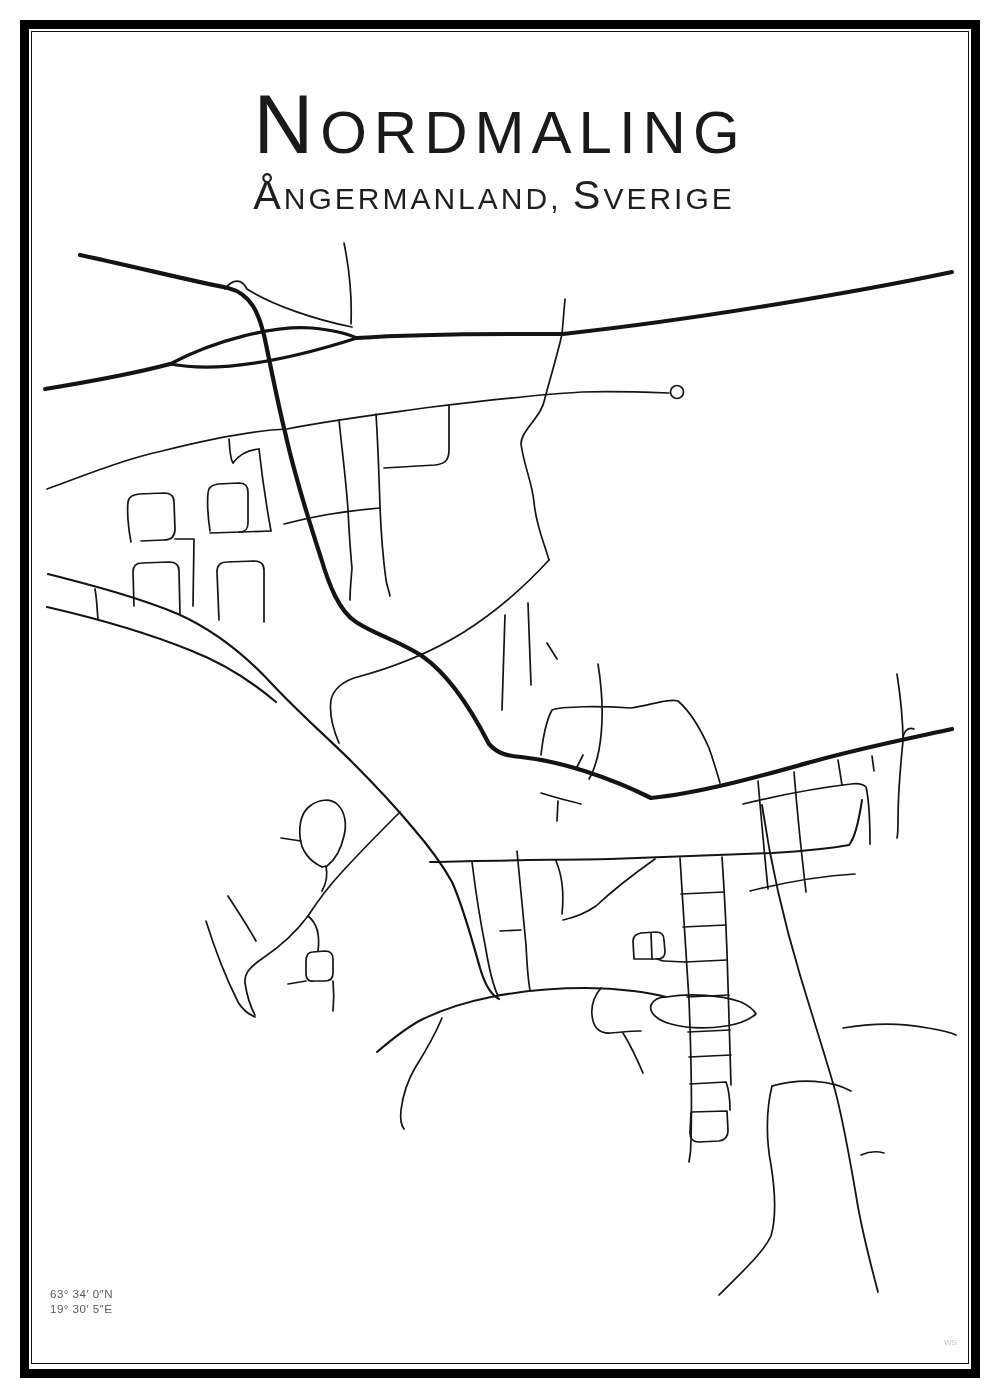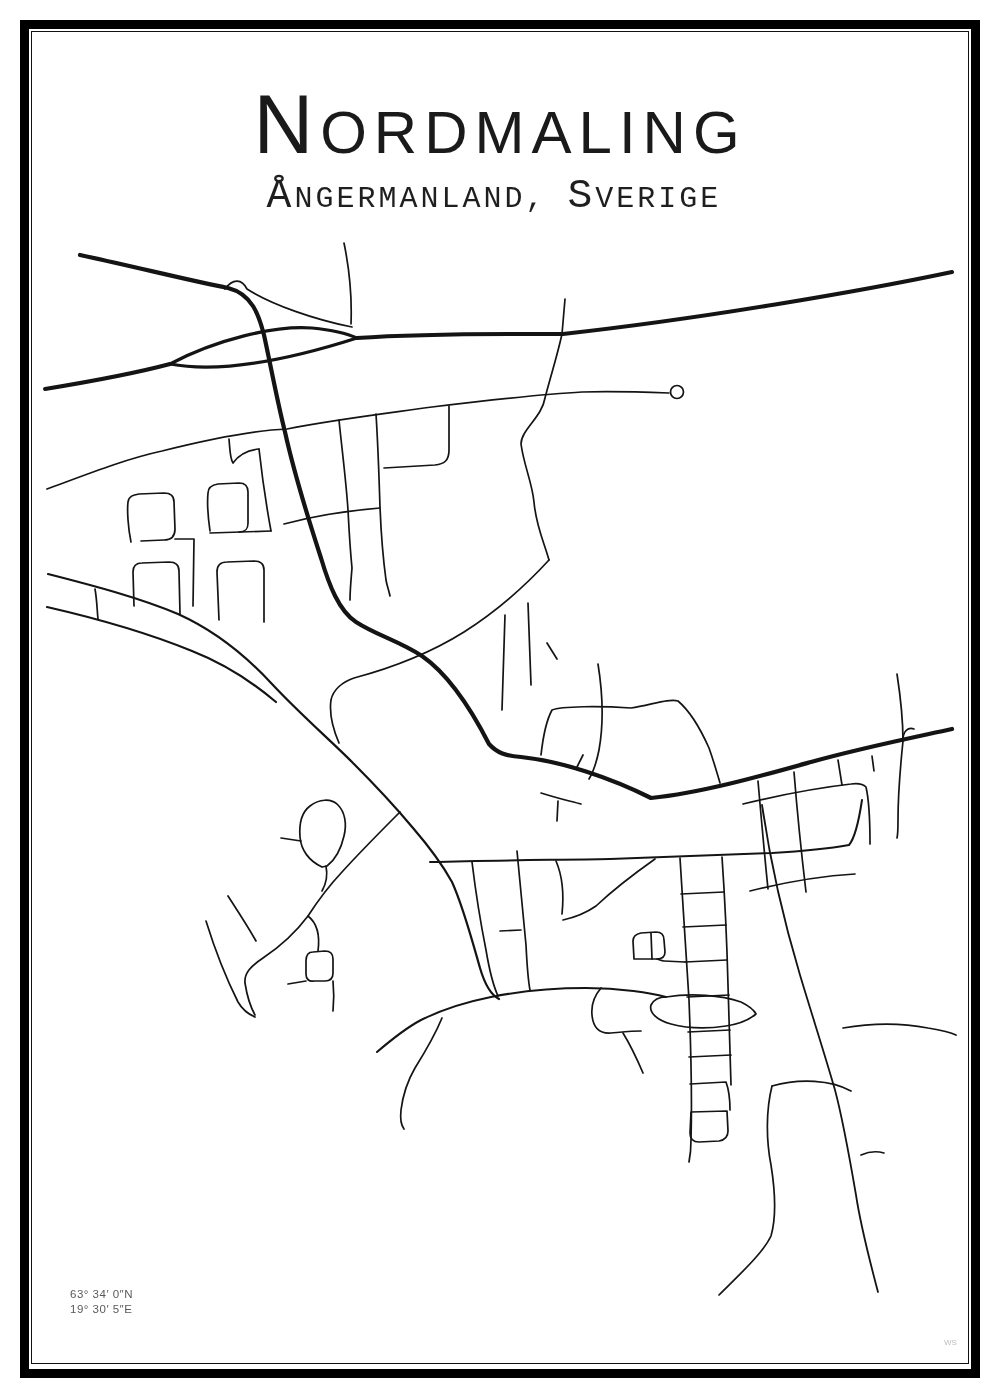--- a/index.html
+++ b/index.html
@@ -17,30 +17,30 @@
   .title-block{
     position:absolute;left:0;top:84px;width:1000px;text-align:center;
     color:#1a1a1a;
   }
   .poster-title{
     margin:16px;font-weight:400;font-size:60px;letter-spacing:7px;
     font-family:"Liberation Sans",sans-serif;line-height:1.1;
   }
   .poster-subtitle{
     margin:4px 12px 0 0;font-weight:400;font-size:30px;letter-spacing:3px;
-    font-family:Liberation Mono, monospace;line-height:1.15;color:#1f1f1f;
+    font-family:Liberation Sans, sans-serif;line-height:1.15;color:#1f1f1f;
   }
   .bigcaps{text-transform:uppercase;}
   .bigcaps .cap{font-size:1.38em;line-height:0;}
 
   .map-svg{position:absolute;left:0;top:0;width:1000px;height:1400px;}
 
   .coords{
     position:absolute;left:50px;top:1287px;color:#5a5a5a;
-    font-size:11.5px;line-height:15px;letter-spacing:0.5px;margin-left:20px;
+    font-size:11.5px;line-height:15px;letter-spacing:0.5px;
   }
   .watermark{
     position:absolute;left:944px;top:1338px;color:#bdbdbd;font-size:8px;letter-spacing:0px;
   }
 </style>
 </head>
 <body>
 
 <svg class="map-svg" viewBox="0 0 1000 1400" xmlns="http://www.w3.org/2000/svg">
   <g id="roads" fill="none" stroke-linecap="round" stroke-linejoin="round" stroke="#141414">

